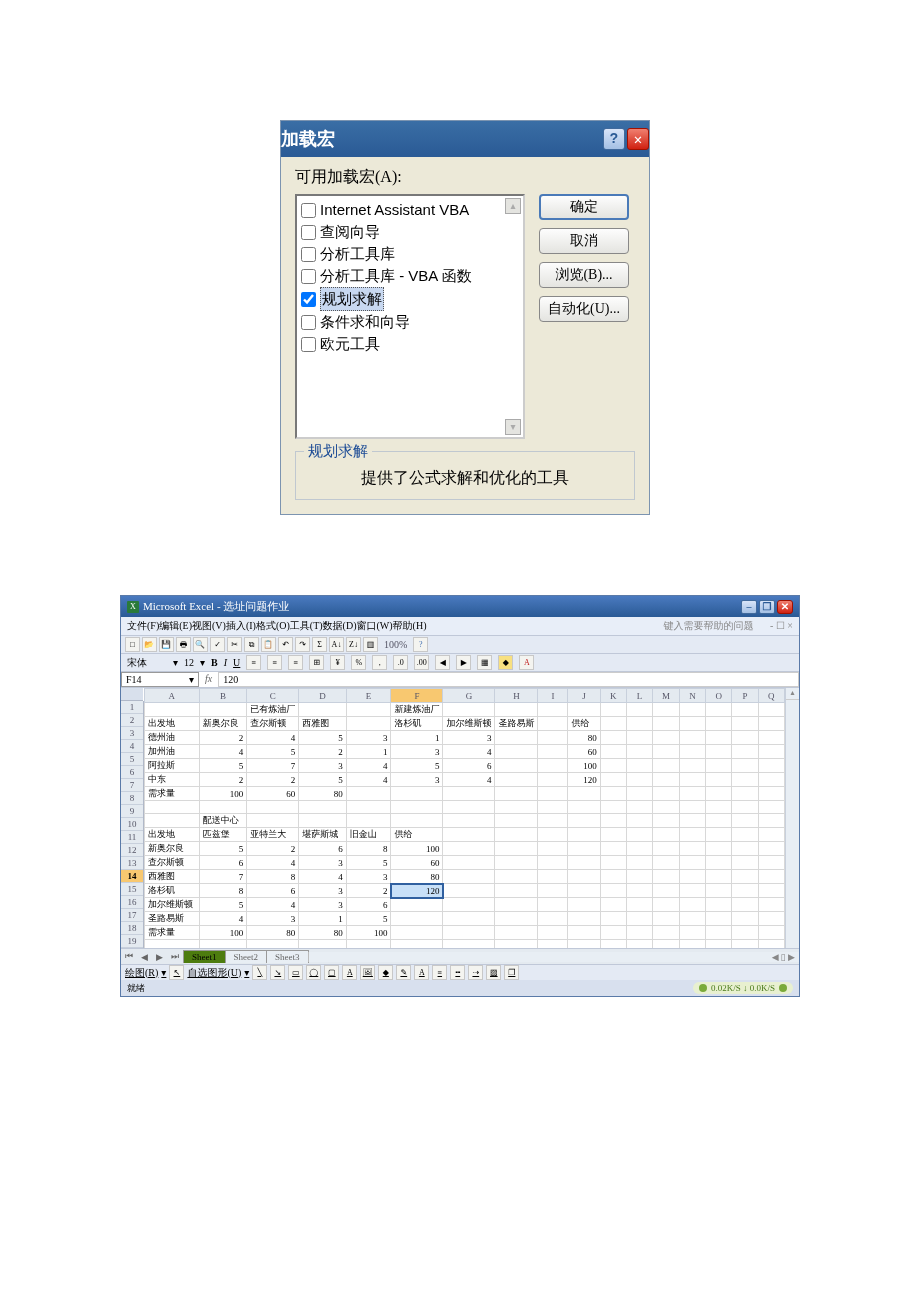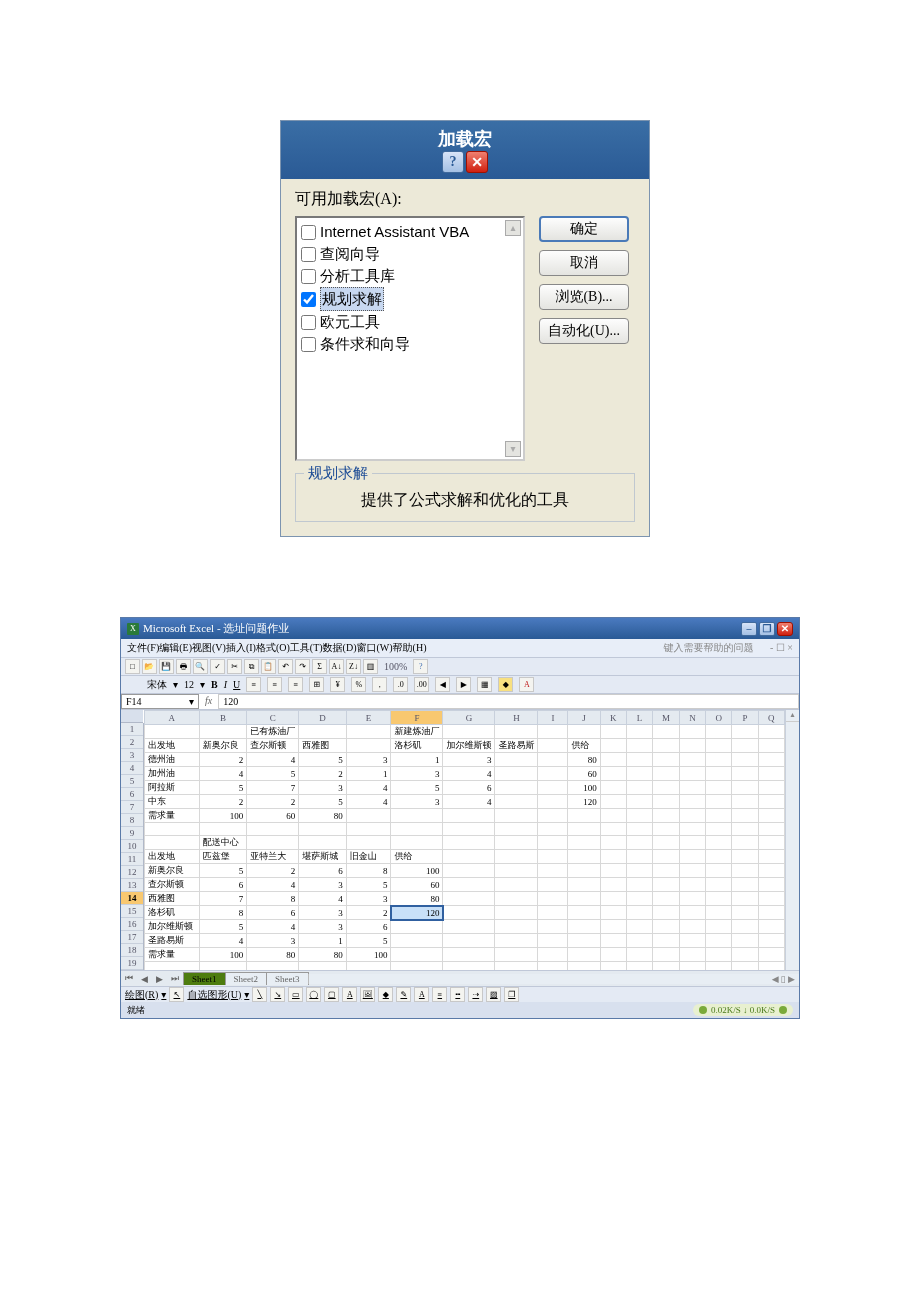--- a/index.html
+++ b/index.html
@@ -1,21 +1,21 @@
 <!DOCTYPE html>
 <html><head>
 <meta charset="utf-8">
 <style>
   * { box-sizing: border-box; margin: 0; padding: 0; }
   body { background: #fff; font-family: "SimSun", sans-serif; font-size: 12px; width: 920px; margin: 0 auto; }
 
   
   .dialog-wrap { padding: 120px 0 40px 280px; }
   .dialog { width: 370px; border: 1px solid #7c94b0; background: #ece9d8; }
-  .titlebar { background: linear-gradient(#3a6ea5,#2a5a95); color:#fff; font-weight:bold; font-size:18px; padding:6px 0; display:flex; justify-content:space-between; align-items:center; font-family:Liberation Serif, serif;flex-direction:column; }
+  .titlebar { background: linear-gradient(#3a6ea5,#2a5a95); color:#fff; font-weight:bold; font-size:18px; padding:6px 0; display:flex; justify-content:space-between; align-items:center; font-family:Liberation Mono, monospace; }
   .titlebar-btns { display:flex; gap:2px; }
   .tbtn { width:22px; height:22px; display:flex; align-items:center; justify-content:center; font-weight:bold; font-size:14px; }
   .tbtn.help { background:linear-gradient(#d8e4f8,#a4c0e4); border:1px solid #416a9c; color:#2a5a95; border-radius:3px;}
   .tbtn.close { background:linear-gradient(#f08070,#d02010); border:1px solid #a01000; color:#fff; border-radius:3px;}
   .dlg-body { padding:10px 14px 14px; }
   .dlg-label { font-size:16px; font-family:"SimSun"; margin-bottom:6px; display:block;}
   .dlg-mid { display:flex; gap:14px; }
   .listbox { width:230px; height:245px; background:#fff; border:2px inset #ccc; padding:3px 4px; font-size:15px; line-height:22px; position:relative;}
   .cb { display:flex; align-items:center; gap:4px; }
   .cb input { width:15px; height:15px; }
@@ -92,31 +92,35 @@
                 <span>Internet Assistant VBA</span>
               </div>
               <div class="cb">
                 <input type="checkbox" style="">
                 <span>查阅向导</span>
               </div>
               <div class="cb">
                 <input type="checkbox" style="">
                 <span>分析工具库</span>
               </div>
+              <div class="cb">
+                <input type="checkbox" style="">
+                <span>分析工具库 - VBA 函数</span>
+              </div>
               <div class="cb sel">
                 <input type="checkbox" checked="" style="">
                 <span>规划求解</span>
               </div>
               <div class="cb">
                 <input type="checkbox" style="">
-                <span>欧元工具</span>
+                <span>条件求和向导</span>
               </div>
               <div class="cb">
                 <input type="checkbox" style="">
-                <span>条件求和向导</span>
+                <span>欧元工具</span>
               </div>
             </div>
           <div class="scroll-arrow dn">▾</div>
         </div>
         <div class="dlg-btns">
           <button class="dbtn default">确定</button>
           <button class="dbtn">取消</button>
           <button class="dbtn">浏览(B)...</button>
           <button class="dbtn">自动化(U)...</button>
         </div>
@@ -171,21 +175,21 @@
     <span class="tool">↶</span>
     <span class="tool">↷</span>
     <span class="tool">Σ</span>
     <span class="tool">A↓</span>
     <span class="tool">Z↓</span>
     <span class="tool">▥</span>
     <span style="padding:0 4px;color:#556;">100%</span>
     <span class="tool" style="color:#3a6ab0;">?</span>
   </div>
   <div class="fmtbar">
-    <span style="min-width:40px;text-align:right;">宋体</span>
+    <span style="min-width:40px;">宋体</span>
     <span>▾</span>
     <span>12</span>
     <span>▾</span>
     <b>B</b>
     <i>I</i>
     <u>U</u>
     <span class="tool">≡</span>
     <span class="tool">≡</span>
     <span class="tool">≡</span>
     <span class="tool">⊞</span>

